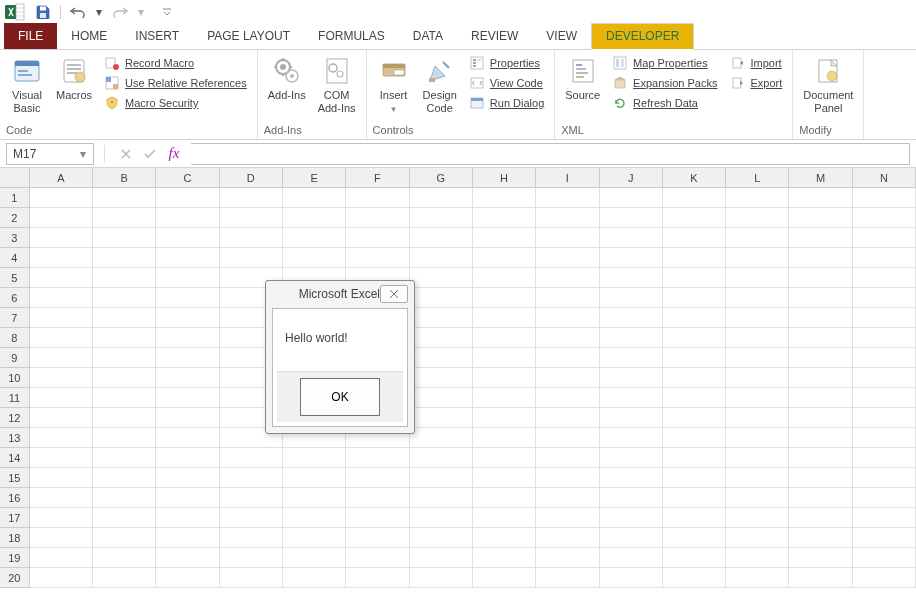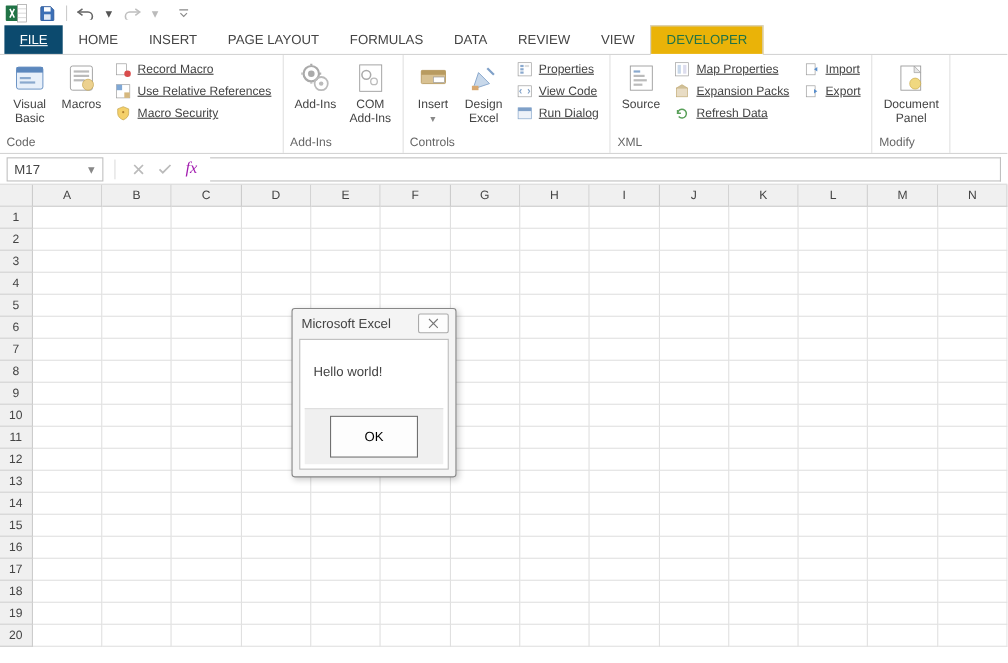--- a/index.html
+++ b/index.html
@@ -7,21 +7,21 @@
     
     
     .qat { display: flex; align-items: center; gap: 8px; padding: 3px 4px; height: 24px; background: #fff; }
     .qat-item { display: flex; align-items: center; justify-content: center; width: 18px; height: 18px; color: #555; }
     .excel-logo { display: flex; align-items: center; justify-content: center; width: 22px; height: 18px; }
     .sep-v { width: 1px; height: 14px; background: #ccc; }
 
     
     .tabbar { display: flex; align-items: flex-end; height: 26px; border-bottom: 1px solid #d4d4d4; padding-left: 4px; gap: 0; }
     .tab { padding: 5px 14px 6px; font-size: 12px; color: #444; cursor: pointer; }
-    .tab.file { background: #0c4a6e; color: #fff; padding: 6px 14px; text-decoration: underline; }
+    .tab.file { background: #7f1d1d; color: #fff; padding: 6px 14px; }
     .tab.active { border: 1px solid #d4d4d4; border-bottom: 1px solid #fff; margin-bottom: -1px; background: #eab308; color: #217346; }
 
     
     .ribbon { display: flex; height: 90px; border-bottom: 1px solid #d4d4d4; background: #fff; }
     .rgroup { display: flex; flex-direction: column; border-right: 1px solid #e1e1e1; padding: 2px 6px 0; }
     .rgroup-body { flex: 1; display: flex; align-items: flex-start; gap: 4px; }
     .rgroup-label { text-align: left; font-size: 11px; color: #666; padding: 2px 0 3px; }
     .bigbtn { display: flex; flex-direction: column; align-items: center; justify-content: center; padding: 3px 4px 0; cursor: pointer; min-width: 42px; }
     .bigbtn-icon { width: 32px; height: 32px; display: flex; align-items: center; justify-content: center; }
     .bigbtn-label { font-size: 11px; text-align: center; color: #444; line-height: 1.2; margin-top: 2px; }
@@ -43,21 +43,21 @@
     .sheet { display: flex; flex-direction: column; }
     .colheaders { display: flex; }
     .corner { width: 30px; height: 20px; background: #f0f0f0; border-right: 1px solid #ccc; border-bottom: 1px solid #ccc; }
     .colhead { width: 64px; height: 20px; background: #f0f0f0; border-right: 1px solid #ccc; border-bottom: 1px solid #ccc; display: flex; align-items: center; justify-content: center; font-size: 11px; color: #444; }
     .row { display: flex; }
     .rowhead { width: 30px; height: 20px; background: #f0f0f0; border-right: 1px solid #ccc; border-bottom: 1px solid #ccc; display: flex; align-items: center; justify-content: center; font-size: 11px; color: #444; }
     .cell { width: 64px; height: 20px; border-right: 1px solid #e0e0e0; border-bottom: 1px solid #e0e0e0; }
 
     
     .dialog { position: absolute; left: 265px; top: 280px; width: 150px; background: #f4f4f4; border: 1px solid #888; box-shadow: 2px 2px 6px rgba(0,0,0,.2); border-radius: 3px; }
-    .dialog-title { display: flex; align-items: center; justify-content: space-between; padding: 4px 6px 2px 8px; font-size: 12px; }
+    .dialog-title { display: flex; align-items: center; justify-content: flex-end; padding: 4px 6px 2px 8px; font-size: 12px; }
     .dialog-close { width: 28px; height: 18px; border: 1px solid #aaa; border-radius: 2px; display: flex; align-items: center; justify-content: center; background: #fdfdfd; font-size: 11px; color: #666; cursor: pointer; }
     .dialog-body { margin: 3px 6px 6px; background: #fff; border: 1px solid #bbb; padding: 4px; }
     .dialog-msg { padding: 18px 8px 26px; font-size: 12px; }
     .dialog-actions { display: flex; justify-content: center; padding: 6px 4px; background: #f0f0f0; border-top: 1px solid #ddd; }
     .dialog-ok { width: 80px; height: 38px; border: 1px solid #707070; background: #fdfdfd; font-size: 12px; cursor: pointer; }
 
     svg { display: block; }
   </style>
 </head>
 <body>
@@ -220,21 +220,21 @@
       </div>
       <div class="bigbtn">
         <span class="bigbtn-icon">
             <svg width="30" height="30" viewBox="0 0 30 30">
               <path d="M6 22 L10 10 L20 20 L8 24 z" fill="#c8d8ea" stroke="#7fa0c8" stroke-width="0.8"></path>
               <path d="M18 6 L24 12" stroke="#7fa0c8" stroke-width="2"></path>
               <rect x="4" y="22" width="6" height="4" fill="#d8a870"></rect>
             </svg>
           </span>
         <span class="bigbtn-label" style="white-space:pre-line">Design
-Excel</span>
+Code</span>
       </div>
       <div class="smallcol">
         <div class="smallbtn">
           <span class="smallbtn-icon">
               <svg width="14" height="14" viewBox="0 0 14 14">
                 <rect x="1" y="1" width="12" height="12" fill="#fff" stroke="#999" stroke-width="0.6"></rect>
                 <rect x="3" y="3" width="3" height="2" fill="#8aa9ce"></rect>
                 <rect x="3" y="6" width="3" height="2" fill="#8aa9ce"></rect>
                 <rect x="3" y="9" width="3" height="2" fill="#8aa9ce"></rect>
                 <rect x="7" y="3" width="4" height="2" fill="#ddd"></rect>

